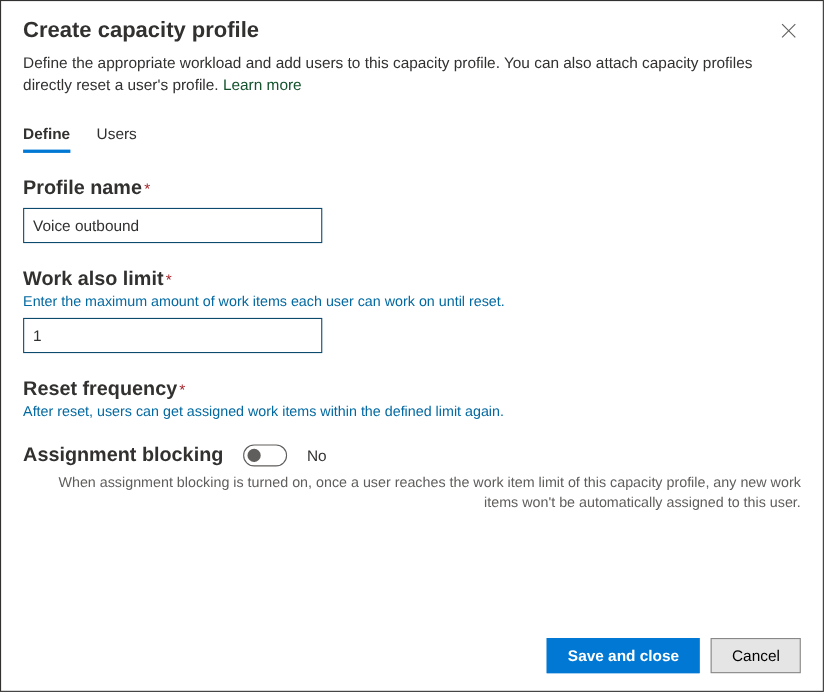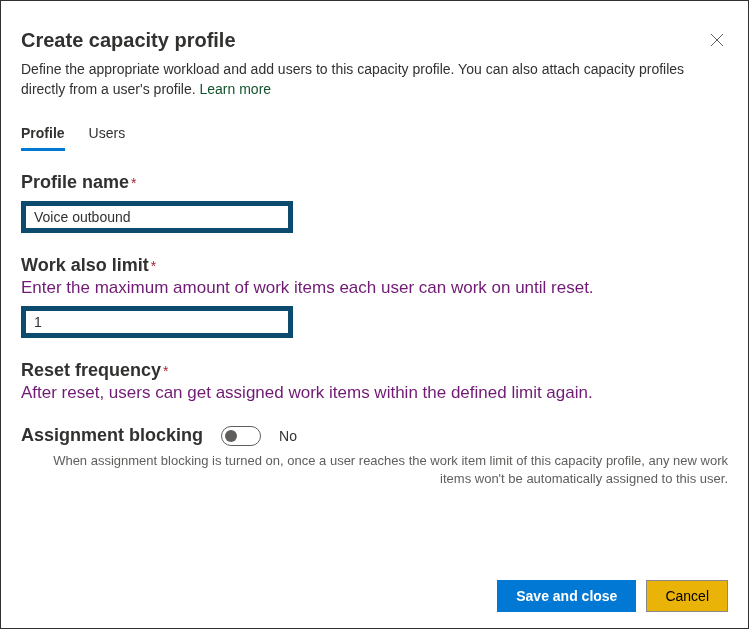--- a/index.html
+++ b/index.html
@@ -15,21 +15,20 @@
       border: 1px solid #323130;
       padding: 16px 20px;
       position: relative;
       display: flex;
       flex-direction: column;
     }
     .header-row {
       display: flex;
       justify-content: space-between;
       align-items: flex-start;
-      margin-top: 12px;
     }
     .title {
       font-size: 20px;
       font-weight: 600;
       color: #323130;
     }
     .close-btn {
       background: none;
       border: none;
       cursor: pointer;
@@ -83,30 +82,30 @@
     .field-label {
       font-weight: 600;
       font-size: 18px;
       color: #323130;
     }
     .required {
       color: #a4262c;
       margin-left: 2px;
     }
     .field-help {
-      font-size: 17px;
-      color: #701a75;
+      font-size: 13px;
+      color: #0369a1;
       margin-top: 2px;
     }
     .text-input, .select {
       margin-top: 8px;
       width: 272px;
       height: 32px;
       padding: 4px 8px;
-      border: 5px solid #0c4a6e;
+      border: 1px solid #0c4a6e;
       font-size: 14px;
       font-family: inherit;
       color: #323130;
       background: #fff;
     }
     .select {
       display: flex;
       align-items: center;
       justify-content: space-between;
       cursor: pointer;
@@ -149,21 +148,21 @@
       justify-content: flex-end;
       gap: 10px;
       padding-top: 12px;
     }
     .btn {
       height: 32px;
       padding: 0 18px;
       font-size: 14px;
       font-family: inherit;
       border: 1px solid #8a8886;
-      background: #eab308;
+      background: #e5e5e5;
       cursor: pointer;
       min-width: 80px;
     }
     .btn-primary {
       background: #0078d4;
       border-color: #0078d4;
       color: #fff;
       font-weight: 600;
     }
   </style>
@@ -176,25 +175,25 @@
     <div class="title">Create capacity profile</div>
     <button class="close-btn">
       <svg viewBox="0 0 14 14" fill="none" stroke="currentColor" stroke-width="1">
         <line x1="1" y1="1" x2="13" y2="13"></line>
           <line x1="13" y1="1" x2="1" y2="13"></line>
       </svg>
     </button>
   </div>
 
   <div class="subtitle">
-    <span>Define the appropriate workload and add users to this capacity profile. You can also attach capacity profiles directly from a user's profile. </span><a class="link">Learn more</a>
+    <span>Define the appropriate workload and add users to this capacity profile. You can also attach capacity profiles directly reset a user's profile. </span><a class="link">Learn more</a>
   </div>
 
   <div class="tabs">
-    <button class="tab active">Profile</button>
+    <button class="tab active">Define</button>
     <button class="tab">Users</button>
   </div>
 
   <div class="form-body">
 
     <div class="field">
       <div>
         <span class="field-label">Profile name</span><span class="required">*</span>
       </div>
       <input class="text-input" type="text" value="Voice outbound" style="">

